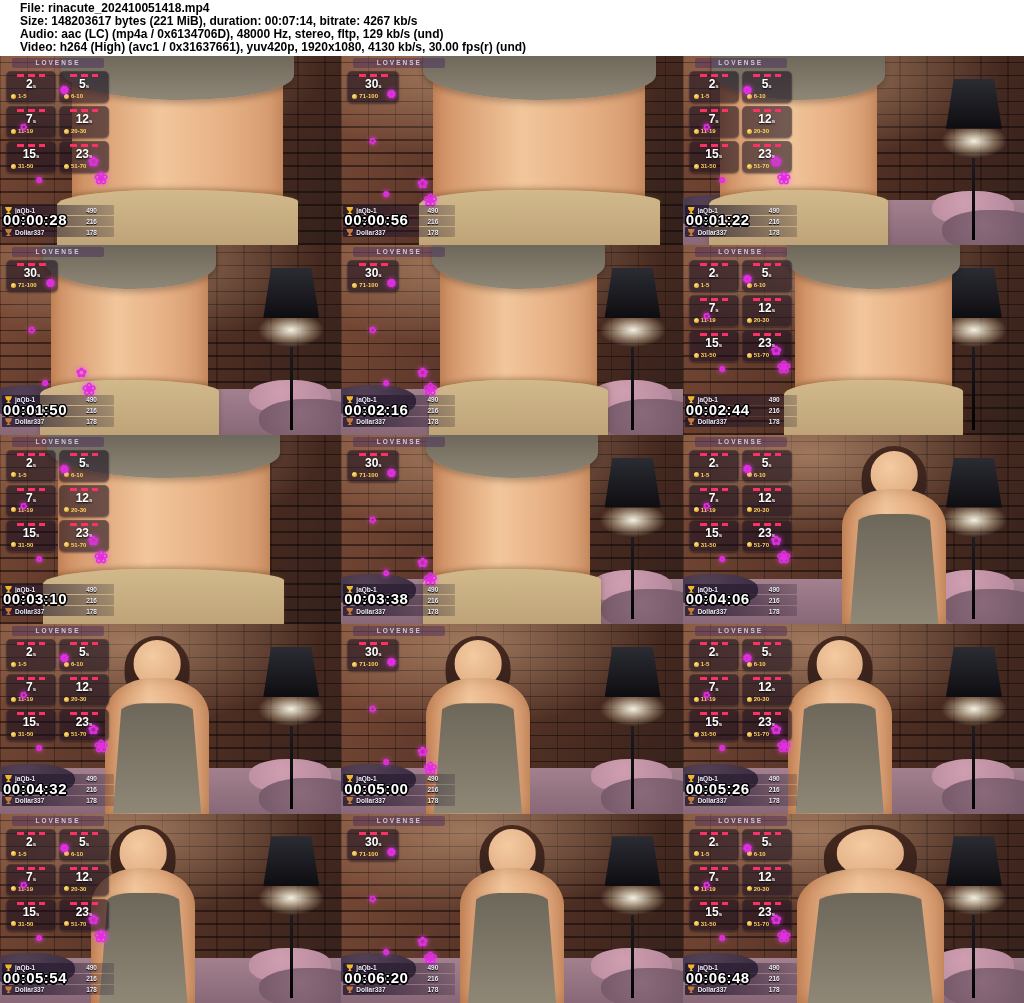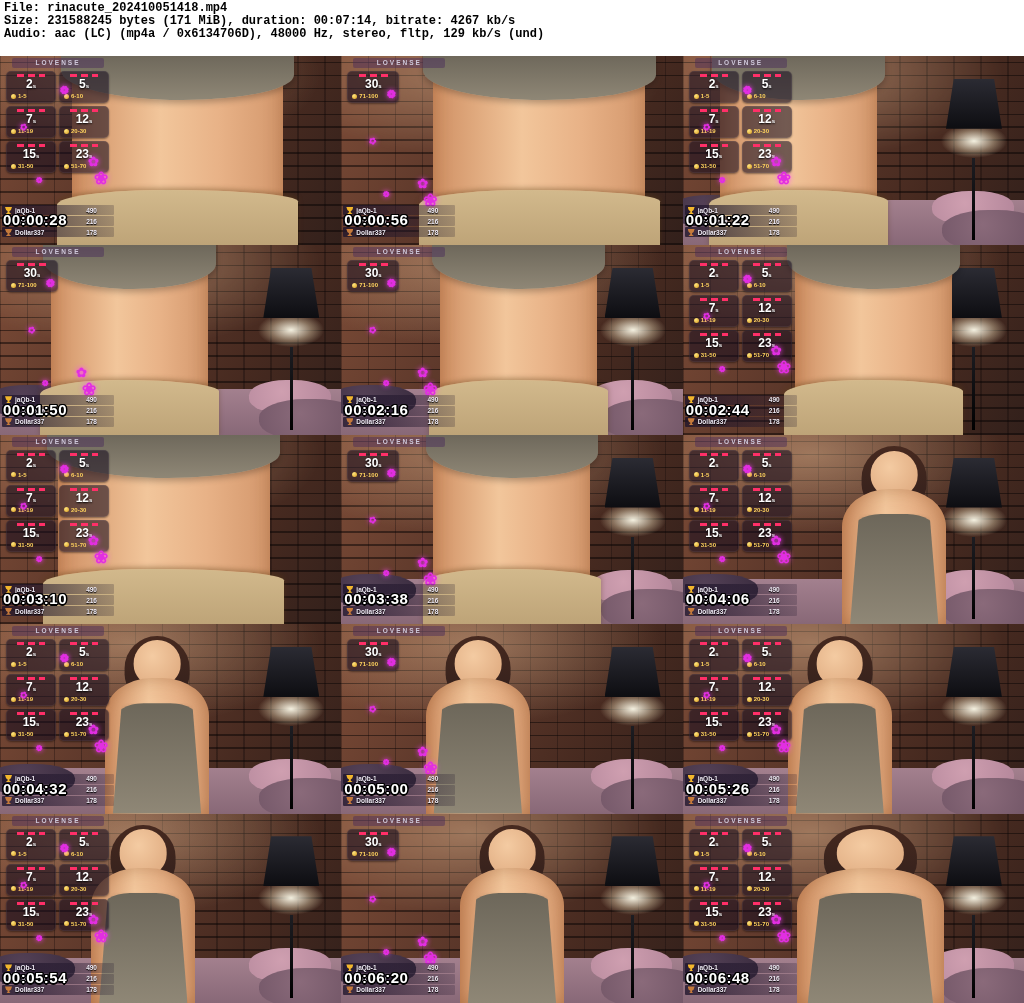--- a/index.html
+++ b/index.html
@@ -1,19 +1,19 @@
 <!DOCTYPE html>
 <html><head>
 <meta charset="utf-8">
 <style>
   html,body{margin:0;padding:0;}
   body{width:1024px;height:1003px;background:#fff;font-family:"Liberation Sans",sans-serif;overflow:hidden;}
 
   
-  .header{height:52px;padding:2px 4px;background:#fff;font-family:Liberation Mono, monospace;}
+  .header{height:52px;padding:2px 20px;background:#fff;}
   .header-line{font-size:12px;line-height:13px;font-weight:bold;color:#000;white-space:nowrap;}
 
   
   #grid{display:grid;grid-template-columns:repeat(3,1fr);grid-template-rows:repeat(5,1fr);
         width:1024px;height:947px;}
 
   .frame{position:relative;overflow:hidden;background:#2c1d18;}
 
   
   .wall{position:absolute;inset:0;background:
@@ -101,22 +101,23 @@
 
   .timestamp{position:absolute;left:3px;bottom:17px;font-size:15px;font-weight:bold;color:#fff;letter-spacing:.5px;
         text-shadow:-1.5px 0 0 #000,1.5px 0 0 #000,0 -1.5px 0 #000,0 1.5px 0 #000,
                     -1px -1px 0 #000,1px 1px 0 #000,-1px 1px 0 #000,1px -1px 0 #000;}
 </style>
 </head>
 <body>
 
 <header class="header">
   <div class="header-line">File: rinacute_202410051418.mp4</div>
-  <div class="header-line">Size: 231588245 bytes (171 MiB), duration: 00:07:14, bitrate: 4267 kb/s</div>
+  <div class="header-line">Size: 148203617 bytes (221 MiB), duration: 00:07:14, bitrate: 4267 kb/s</div>
   <div class="header-line">Audio: aac (LC) (mp4a / 0x6134706D), 48000 Hz, stereo, fltp, 129 kb/s (und)</div>
+  <div class="header-line">Video: h264 (High) (avc1 / 0x31637661), yuv420p, 1920x1080, 4130 kb/s, 30.00 fps(r) (und)</div>
 </header>
 
 <main id="grid">
     <div class="frame s-closeup">
     <div class="wall"></div>
 
     <div class="figure" style="width: 62%; left: 21%;">
 
       <div class="skin"></div>
       <div class="top-garment"></div>

